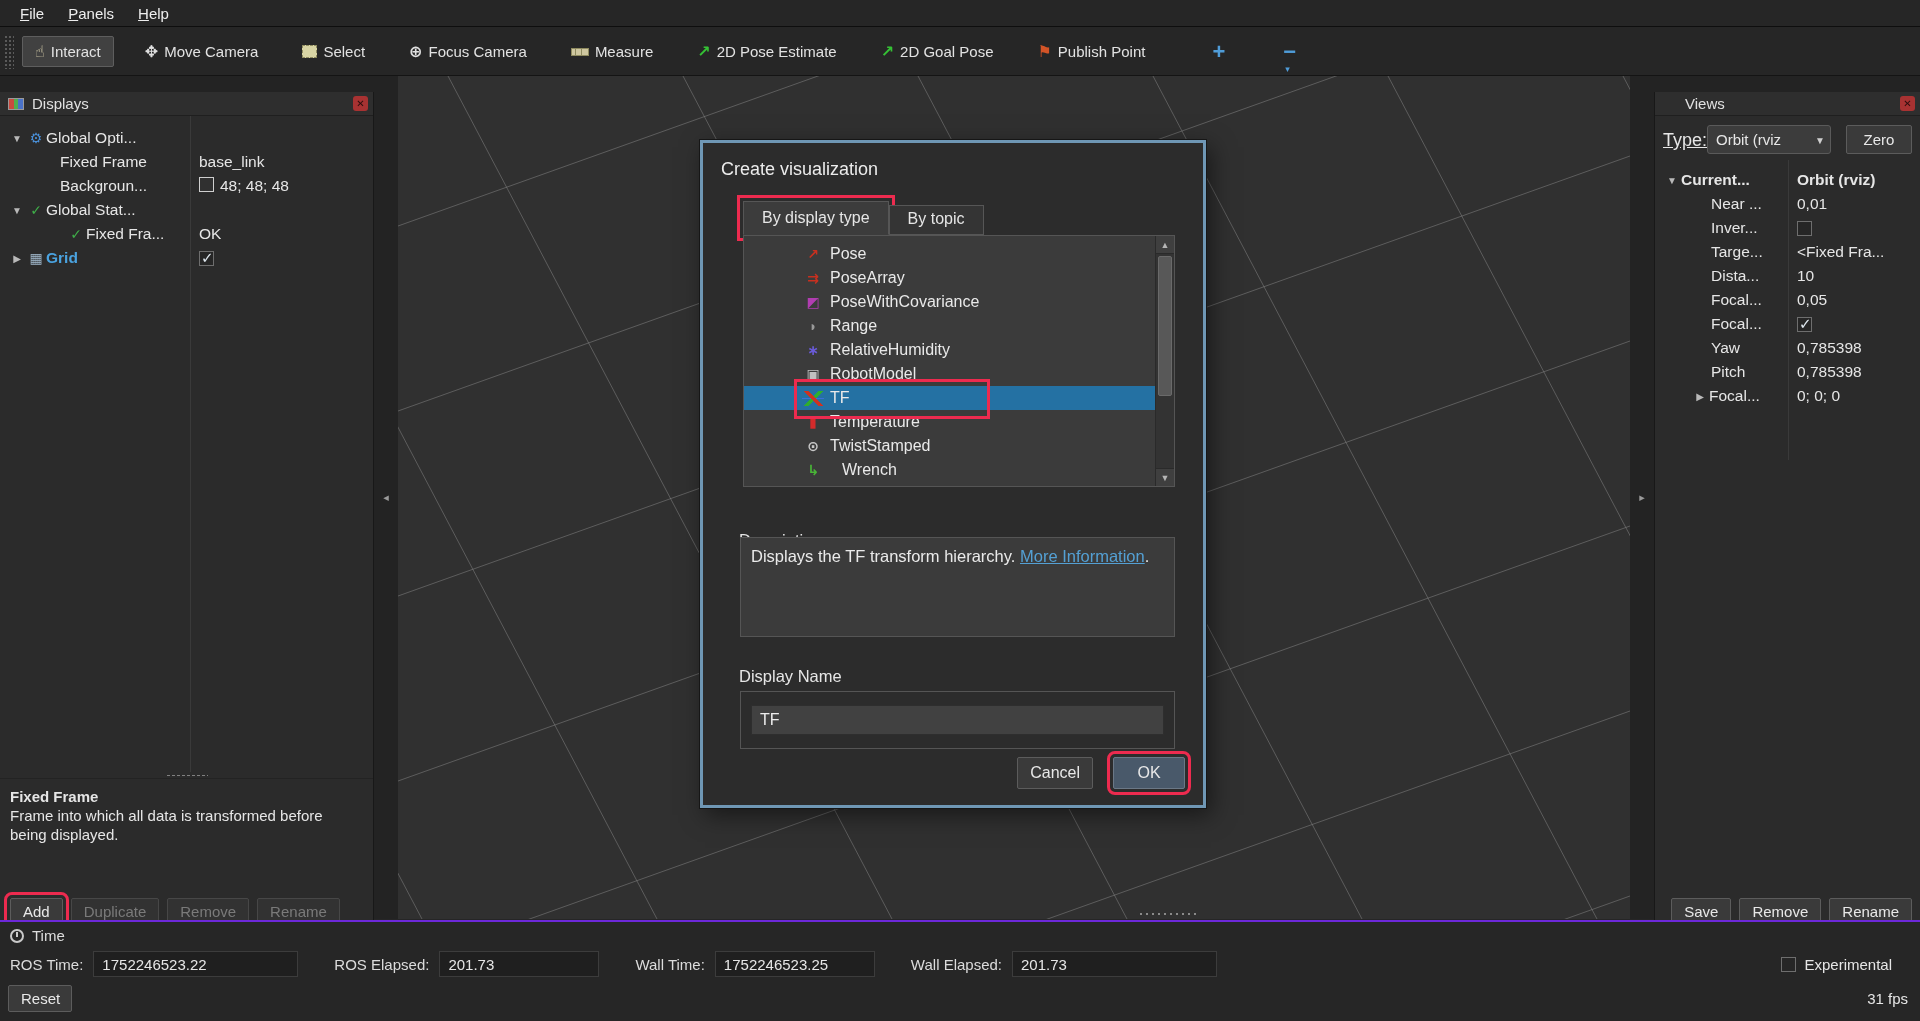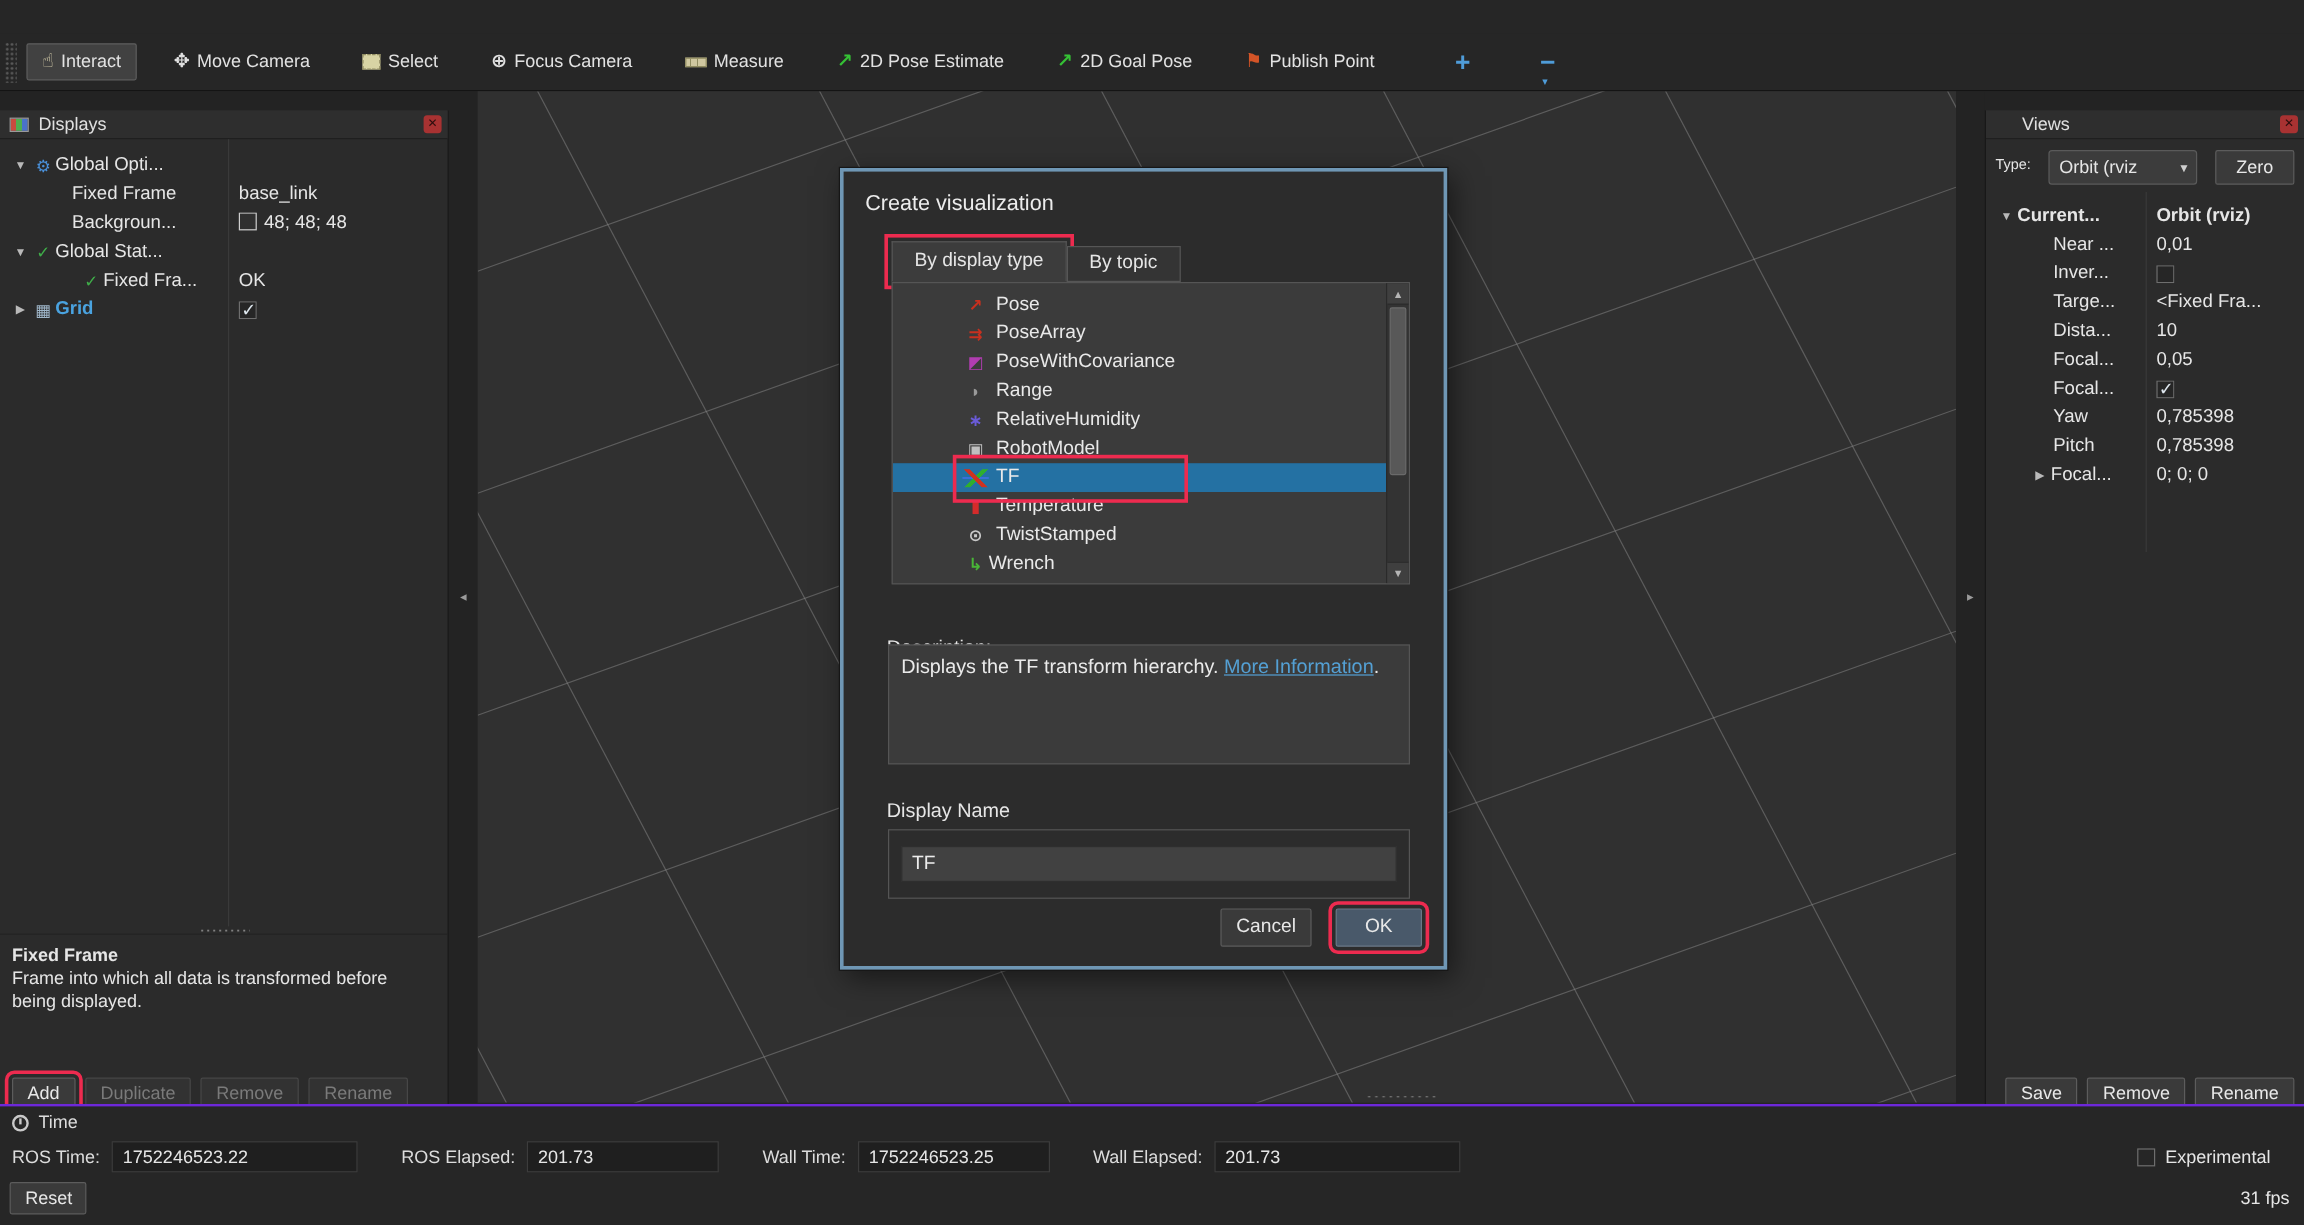--- a/index.html
+++ b/index.html
@@ -61,21 +61,21 @@
   
   .viewport{position:absolute;left:398px;top:0;width:1232px;height:843px;background:#303030;overflow:hidden;}
   .strip{position:absolute;top:0;width:24px;height:843px;background:#232323;display:flex;align-items:center;justify-content:center;}
   .strip-left{left:374px;}
   .strip-right{left:1630px;}
   .collapse-arrow{color:#9a9a9a;font-size:11px;}
   .vp-dots{position:absolute;left:740px;bottom:3px;width:60px;height:4px;background-image:radial-gradient(#8a8a8a 1px,transparent 1.2px);background-size:6px 4px;}
 
   
   .type-row{position:relative;height:40px;margin-top:4px;}
-  .type-label{position:absolute;left:8px;top:10px;font-size:12px;}
+  .type-label{position:absolute;left:8px;top:10px;font-size:18px;text-decoration:underline;}
   .type-select{position:absolute;left:52px;top:5px;width:124px;height:29px;background:#3c3c3c;border:1px solid #5a5a5a;border-radius:3px;font-size:15px;color:#e6e6e6;display:flex;align-items:center;padding:0 18px 0 8px;overflow:hidden;white-space:nowrap;}
   .type-select .caret{position:absolute;right:5px;top:9px;font-size:10px;color:#cfcfcf;}
   .zero-btn{position:absolute;right:8px;top:5px;width:66px;height:29px;line-height:27px;padding:0;}
 
   
   .dialog{position:absolute;left:700px;top:140px;width:506px;height:668px;background:#2c2c2c;border:3px solid #6f97b5;box-shadow:0 0 0 1px #161616,5px 7px 22px rgba(0,0,0,.5);z-index:20;}
   .dlg-title{position:absolute;left:18px;top:16px;font-size:18px;color:#ececec;}
   .tabbar{position:absolute;left:40px;top:58px;display:flex;align-items:flex-end;}
   .tab{font-size:16px;color:#e6e6e6;border:1px solid #565656;background:#343434;padding:4px 18px;height:30px;}
   .tab.active{background:#3c3c3c;height:34px;padding-top:7px;border-bottom-color:#3c3c3c;}
@@ -112,20 +112,25 @@
   .tf-input{height:26px;background:#1f1f1f;border:1px solid #3c3c3c;color:#e6e6e6;font-size:15px;padding:2px 8px;outline:none;}
   .exp-wrap{margin-left:auto;margin-right:28px;display:flex;align-items:center;gap:8px;font-size:15px;}
   .time-bottom{display:flex;align-items:center;padding:8px 12px 0 8px;}
   .fps{margin-left:auto;font-size:15px;color:#e6e6e6;}
 </style>
 </head>
 <body>
 
 <div class="app">
 
+  <div class="menubar" id="menubar">
+      <div class="menu-item"><u>F</u>ile</div>
+      <div class="menu-item"><u>P</u>anels</div>
+      <div class="menu-item"><u>H</u>elp</div>
+    </div>
 
   <div class="toolbar">
     <div class="tb-grip"></div>
     <div id="tools" style="display:flex;align-items:center;">
         <div class="tool active">
           <span class="tglyph" style="color: rgb(207, 199, 166); font-weight: bold;">☝</span>
           <span>Interact</span>
         </div>
         <div class="tool">
           <span class="tglyph" style="color: rgb(224, 224, 224); font-weight: bold;">✥</span>
@@ -420,21 +425,21 @@
         <div class="drow" style="width: 412px;">
           <span class="di" style="color: rgb(212, 43, 43); font-weight: bold;">▮</span>
           <span style="margin-left: 6px;">Temperature</span>
         </div>
         <div class="drow" style="width: 412px;">
           <span class="di" style="color: rgb(200, 200, 200); font-weight: bold;">⊙</span>
           <span style="margin-left: 6px;">TwistStamped</span>
         </div>
         <div class="drow" style="width: 412px;">
           <span class="di" style="color: rgb(73, 182, 55); font-weight: bold;">↳</span>
-          <span style="margin-left: 0;">Wrench</span>
+          <span style="margin-left: 18px;">Wrench</span>
         </div>
       </div>
     <div class="desc-label">Description:</div>
     <div class="desc-box">
       <span>Displays the TF transform hierarchy. </span><a href="#">More Information</a><span>.</span>
     </div>
     <div class="dn-label">Display Name</div>
     <div class="dn-frame">
       <input class="dn-input" value="TF" style="">
     </div>

